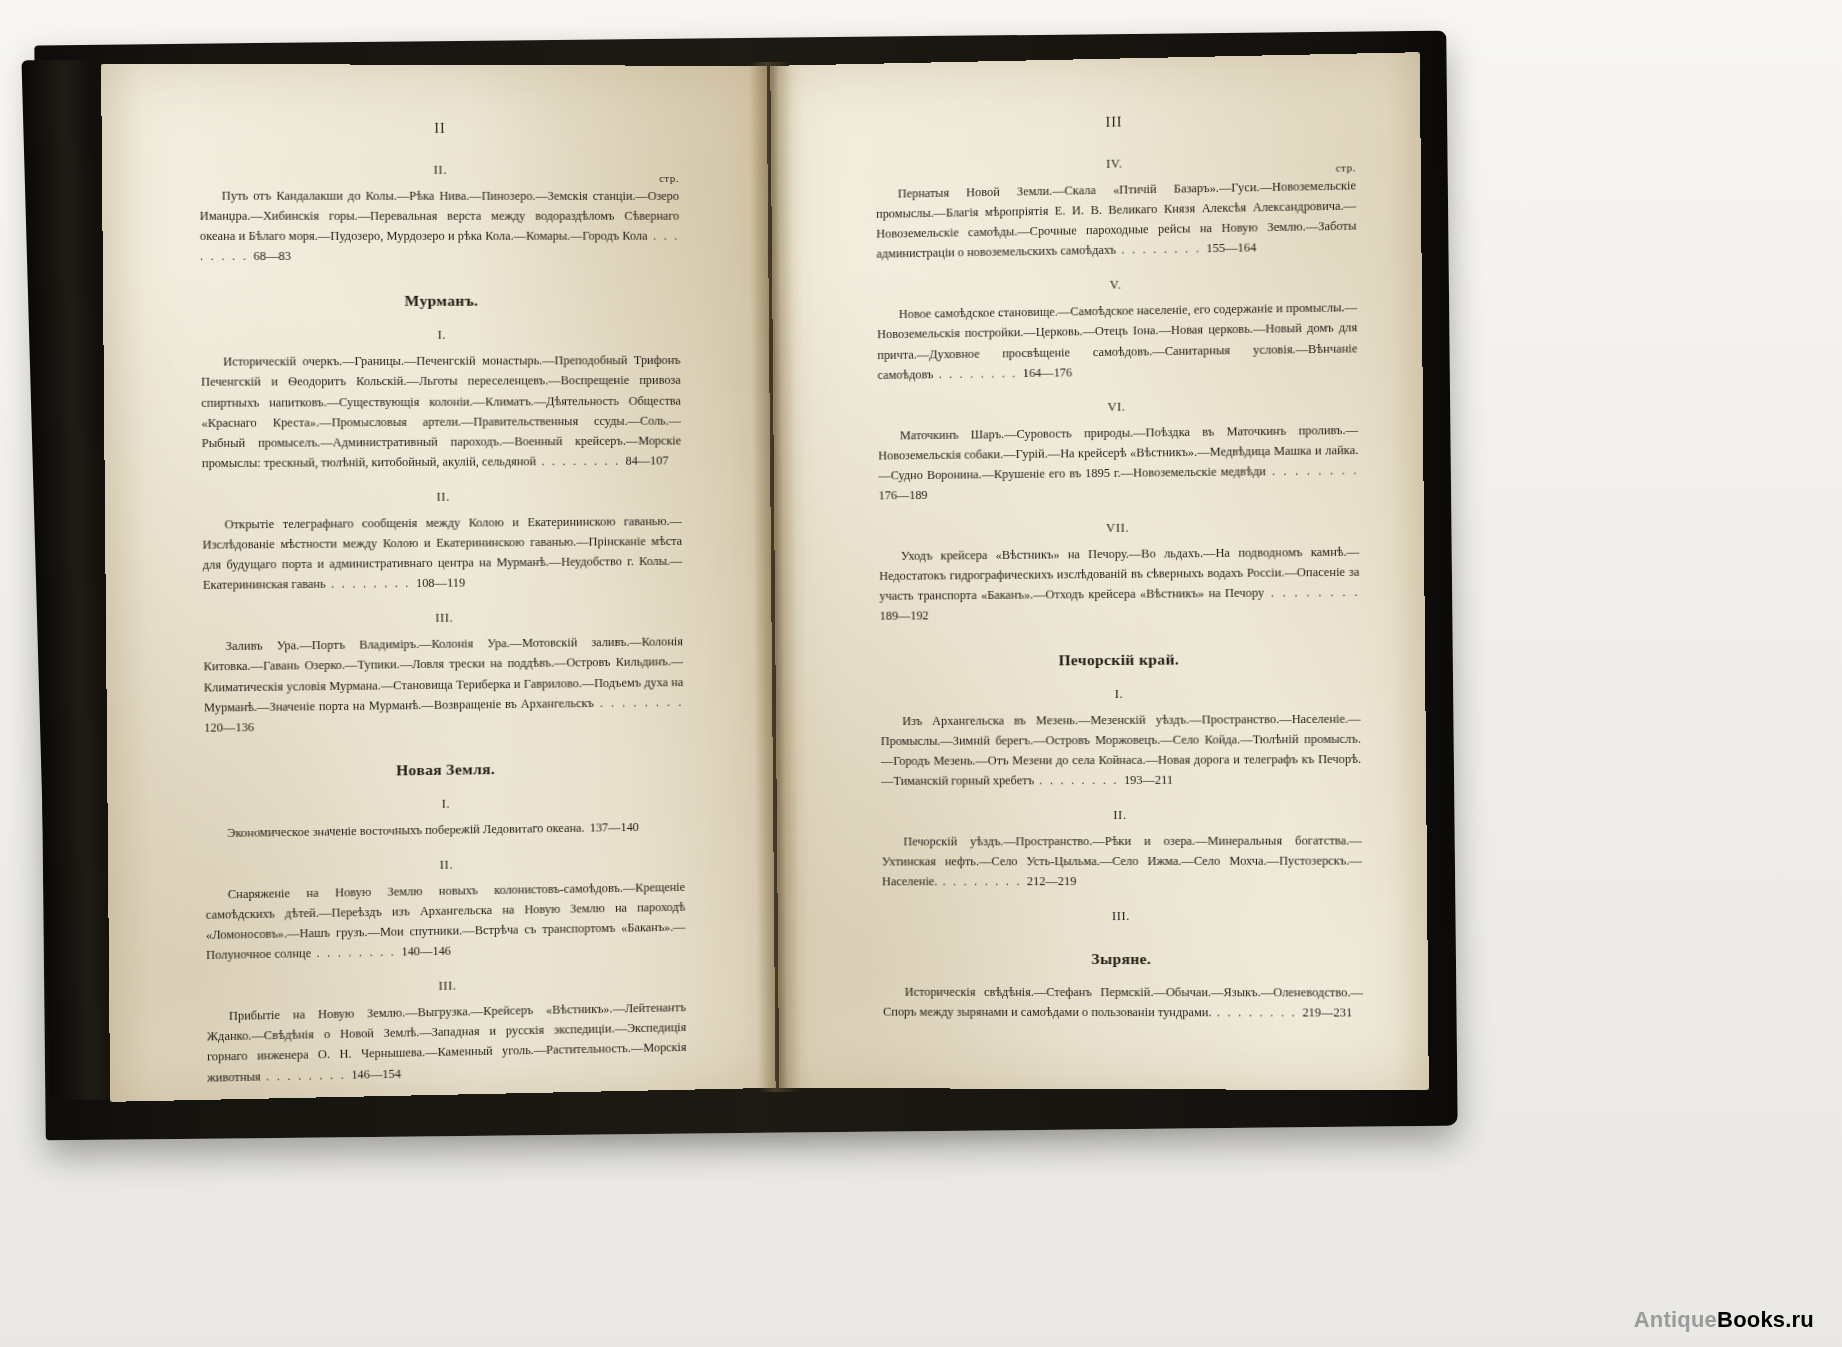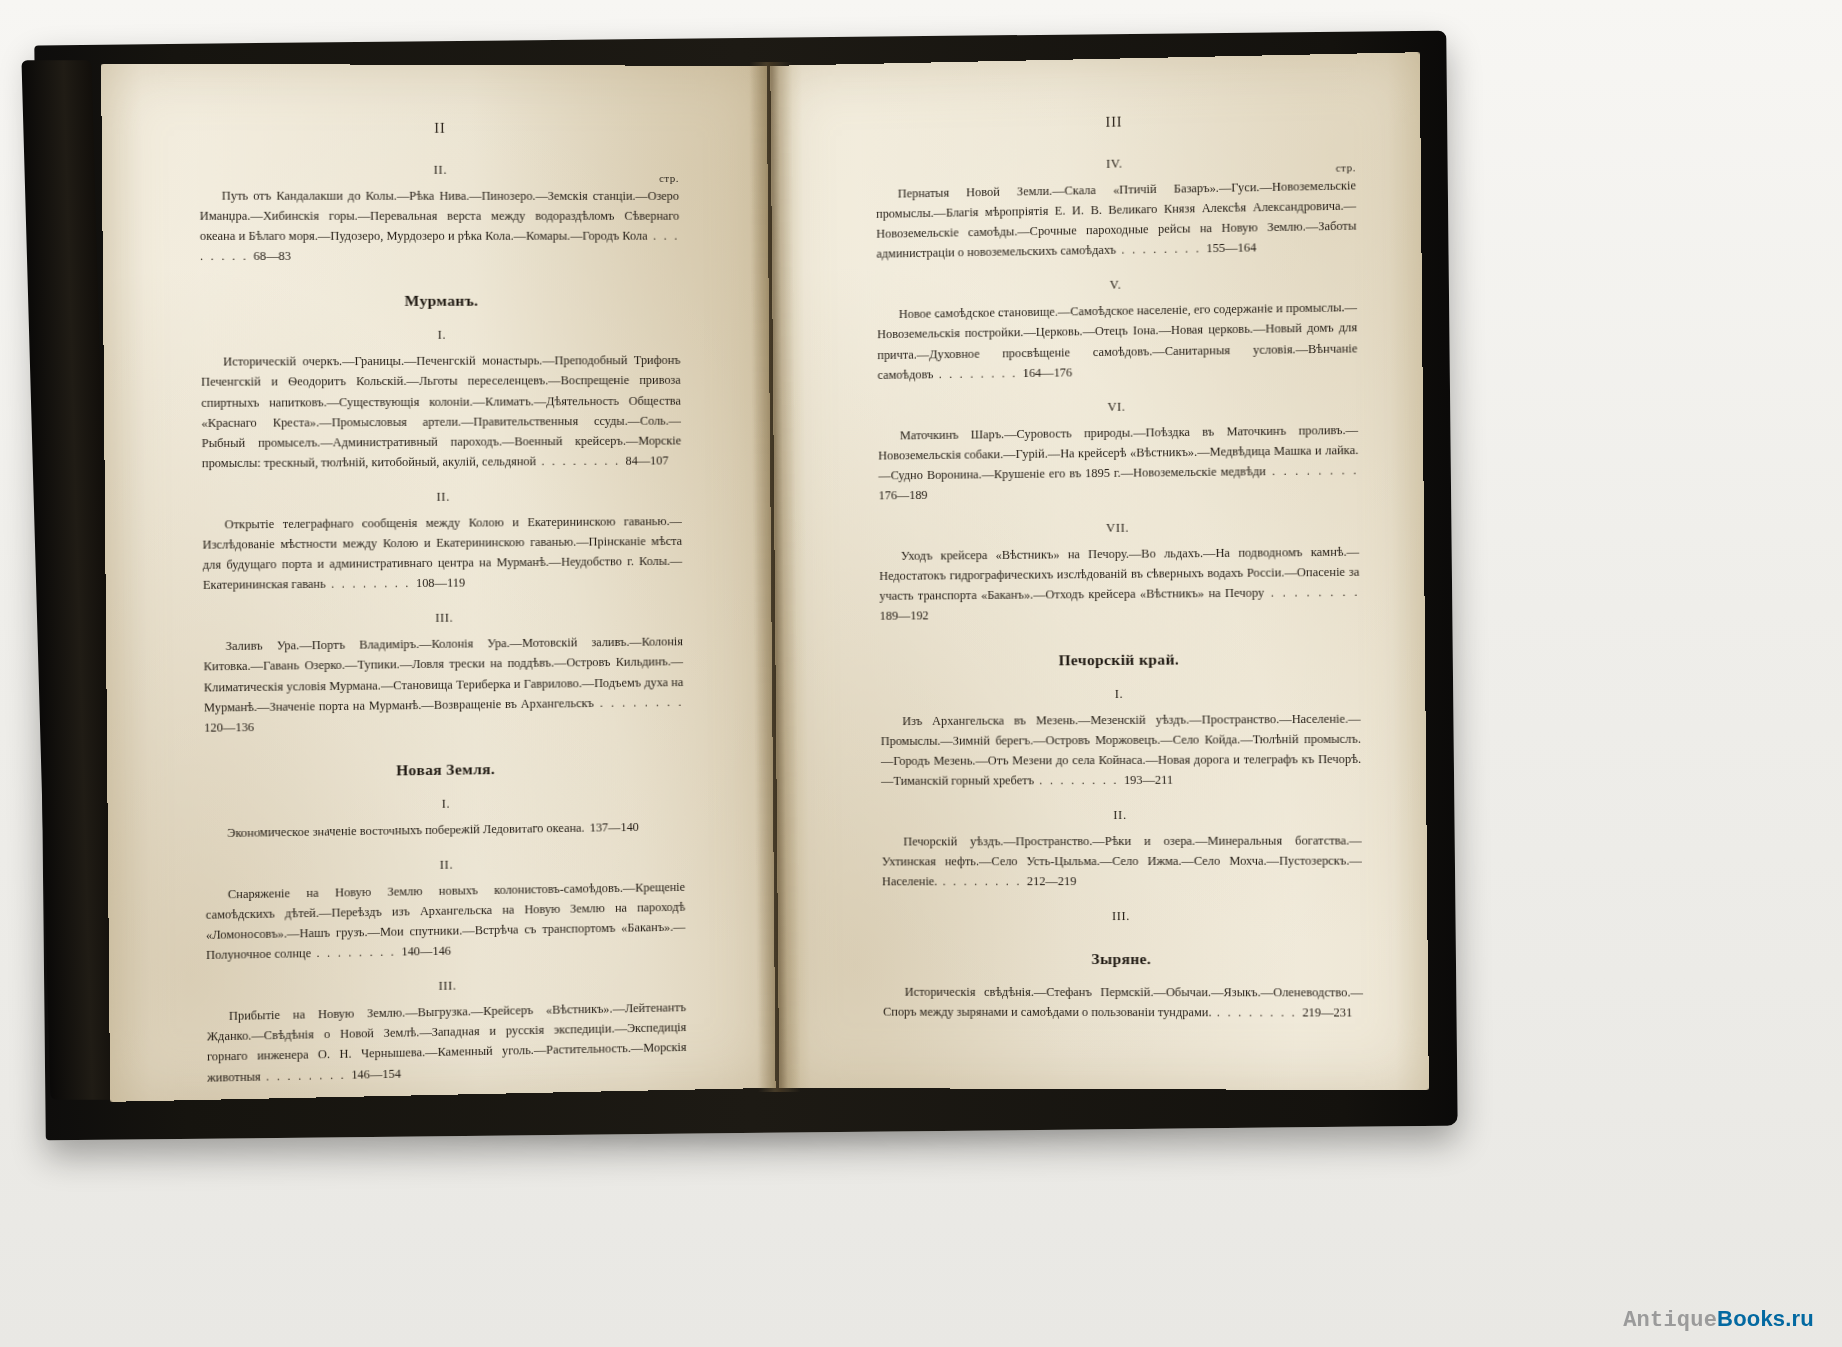--- a/index.html
+++ b/index.html
@@ -154,22 +154,22 @@
   }
   .watermark {
     position: absolute;
     right: 28px;
     bottom: 14px;
     font-family: "Liberation Sans", sans-serif;
     font-size: 22px;
     font-weight: bold;
     letter-spacing: 0.2px;
   }
-  .watermark .a { color: #9b9b9b; font-family: Liberation Mono, monospace; }
-  .watermark .b { color: #0369a1; }
+  .watermark .a { color: #9b9b9b; }
+  .watermark .b { color: #000000; }
   .shadow-under {
     position: absolute;
     left: 60px;
     top: 1080px;
     width: 1400px;
     height: 70px;
     background: radial-gradient(ellipse at 50% 0%, rgba(0,0,0,0.28), rgba(0,0,0,0) 72%);
     filter: blur(3px);
   }
 </style>

